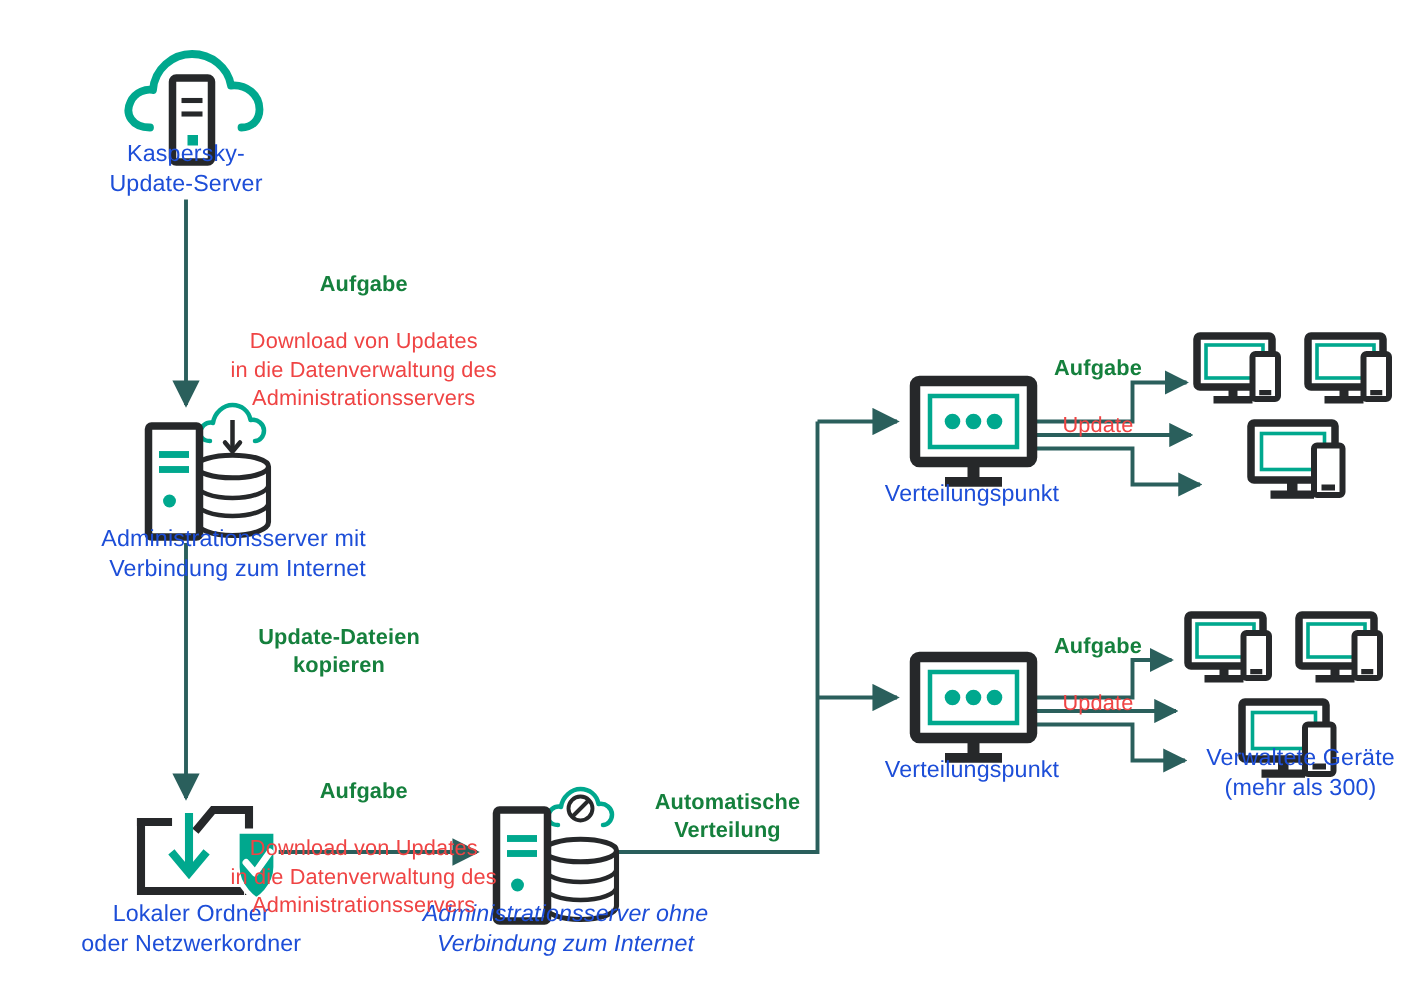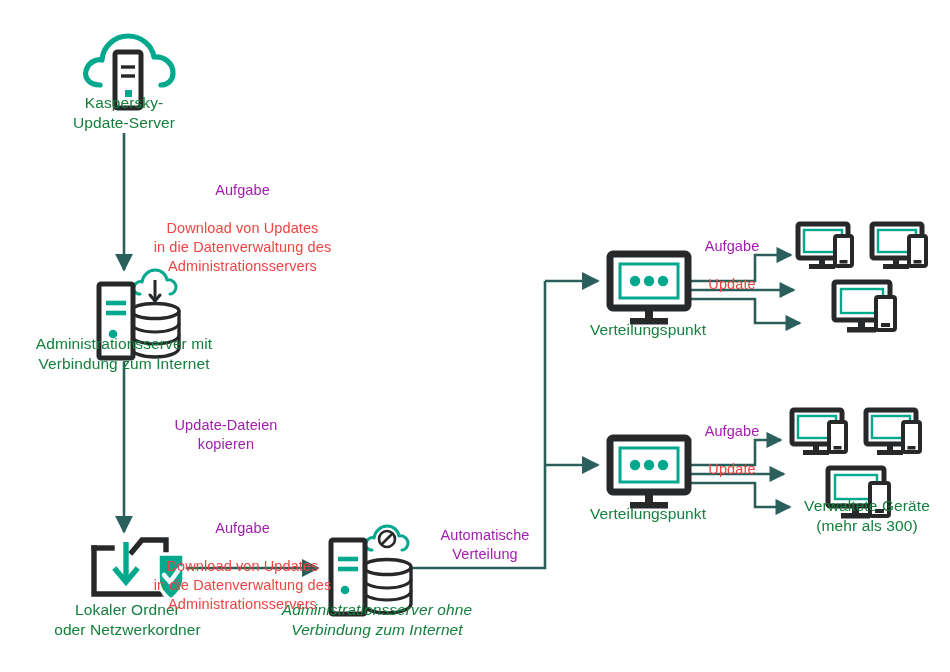--- a/index.html
+++ b/index.html
@@ -21,37 +21,38 @@
   .svg-layer {
     position: absolute;
     left: 0;
     top: 0;
     width: 950px;
     height: 672px;
   }
   .node-label {
     position: absolute;
     text-align: center;
-    color: #15803d;
+    color: #1d4ed8;
     font-size: 15.5px;
     line-height: 20px;
     letter-spacing: 0.1px;
     white-space: pre-line;
   }
   .edge-label {
     position: absolute;
     text-align: center;
     font-size: 14.5px;
     line-height: 19px;
     letter-spacing: 0.1px;
     white-space: pre-line;
   }
   .edge-label .lbl-title {
     display: block;
-    color: #a21caf;
+    color: #15803d;
+    font-weight: bold;
   }
   .edge-label .lbl-sub {
     display: block;
     color: #ef4444;
   }
   .edge-label.plain {
     color: #1d1d1b;
   }
 </style>
 </head>
@@ -252,21 +253,21 @@
         <rect x="15" y="47" width="29" height="5.5" fill="#26282a"></rect>
         <rect x="44" y="17" width="19" height="33" rx="2" fill="#ffffff" stroke="#26282a" stroke-width="4"></rect>
         <rect x="49" y="43" width="9" height="4" fill="#26282a"></rect>
       </g>
     </g>
   </svg>
 
   <div class="node-label" style="left:34px; top:93px; width:180px;">Kaspersky-
 Update-Server</div>
 
-  <div class="node-label" style="left:4px; top:334px; width:240px;">Administrationsserver mit
+  <div class="node-label" style="left:4px; top:350px; width:240px;text-align:right;">Administrationsserver mit
 Verbindung zum Internet</div>
 
   <div class="node-label" style="left:20px; top:600px; width:215px;">Lokaler Ordner
 oder Netzwerkordner</div>
 
   <div class="node-label" style="left:252px; top:600px; width:250px;font-style:italic;">Administrationsserver ohne
 Verbindung zum Internet</div>
 
   <div class="node-label" style="left:563px; top:320px; width:170px;">Verteilungspunkt</div>
 

